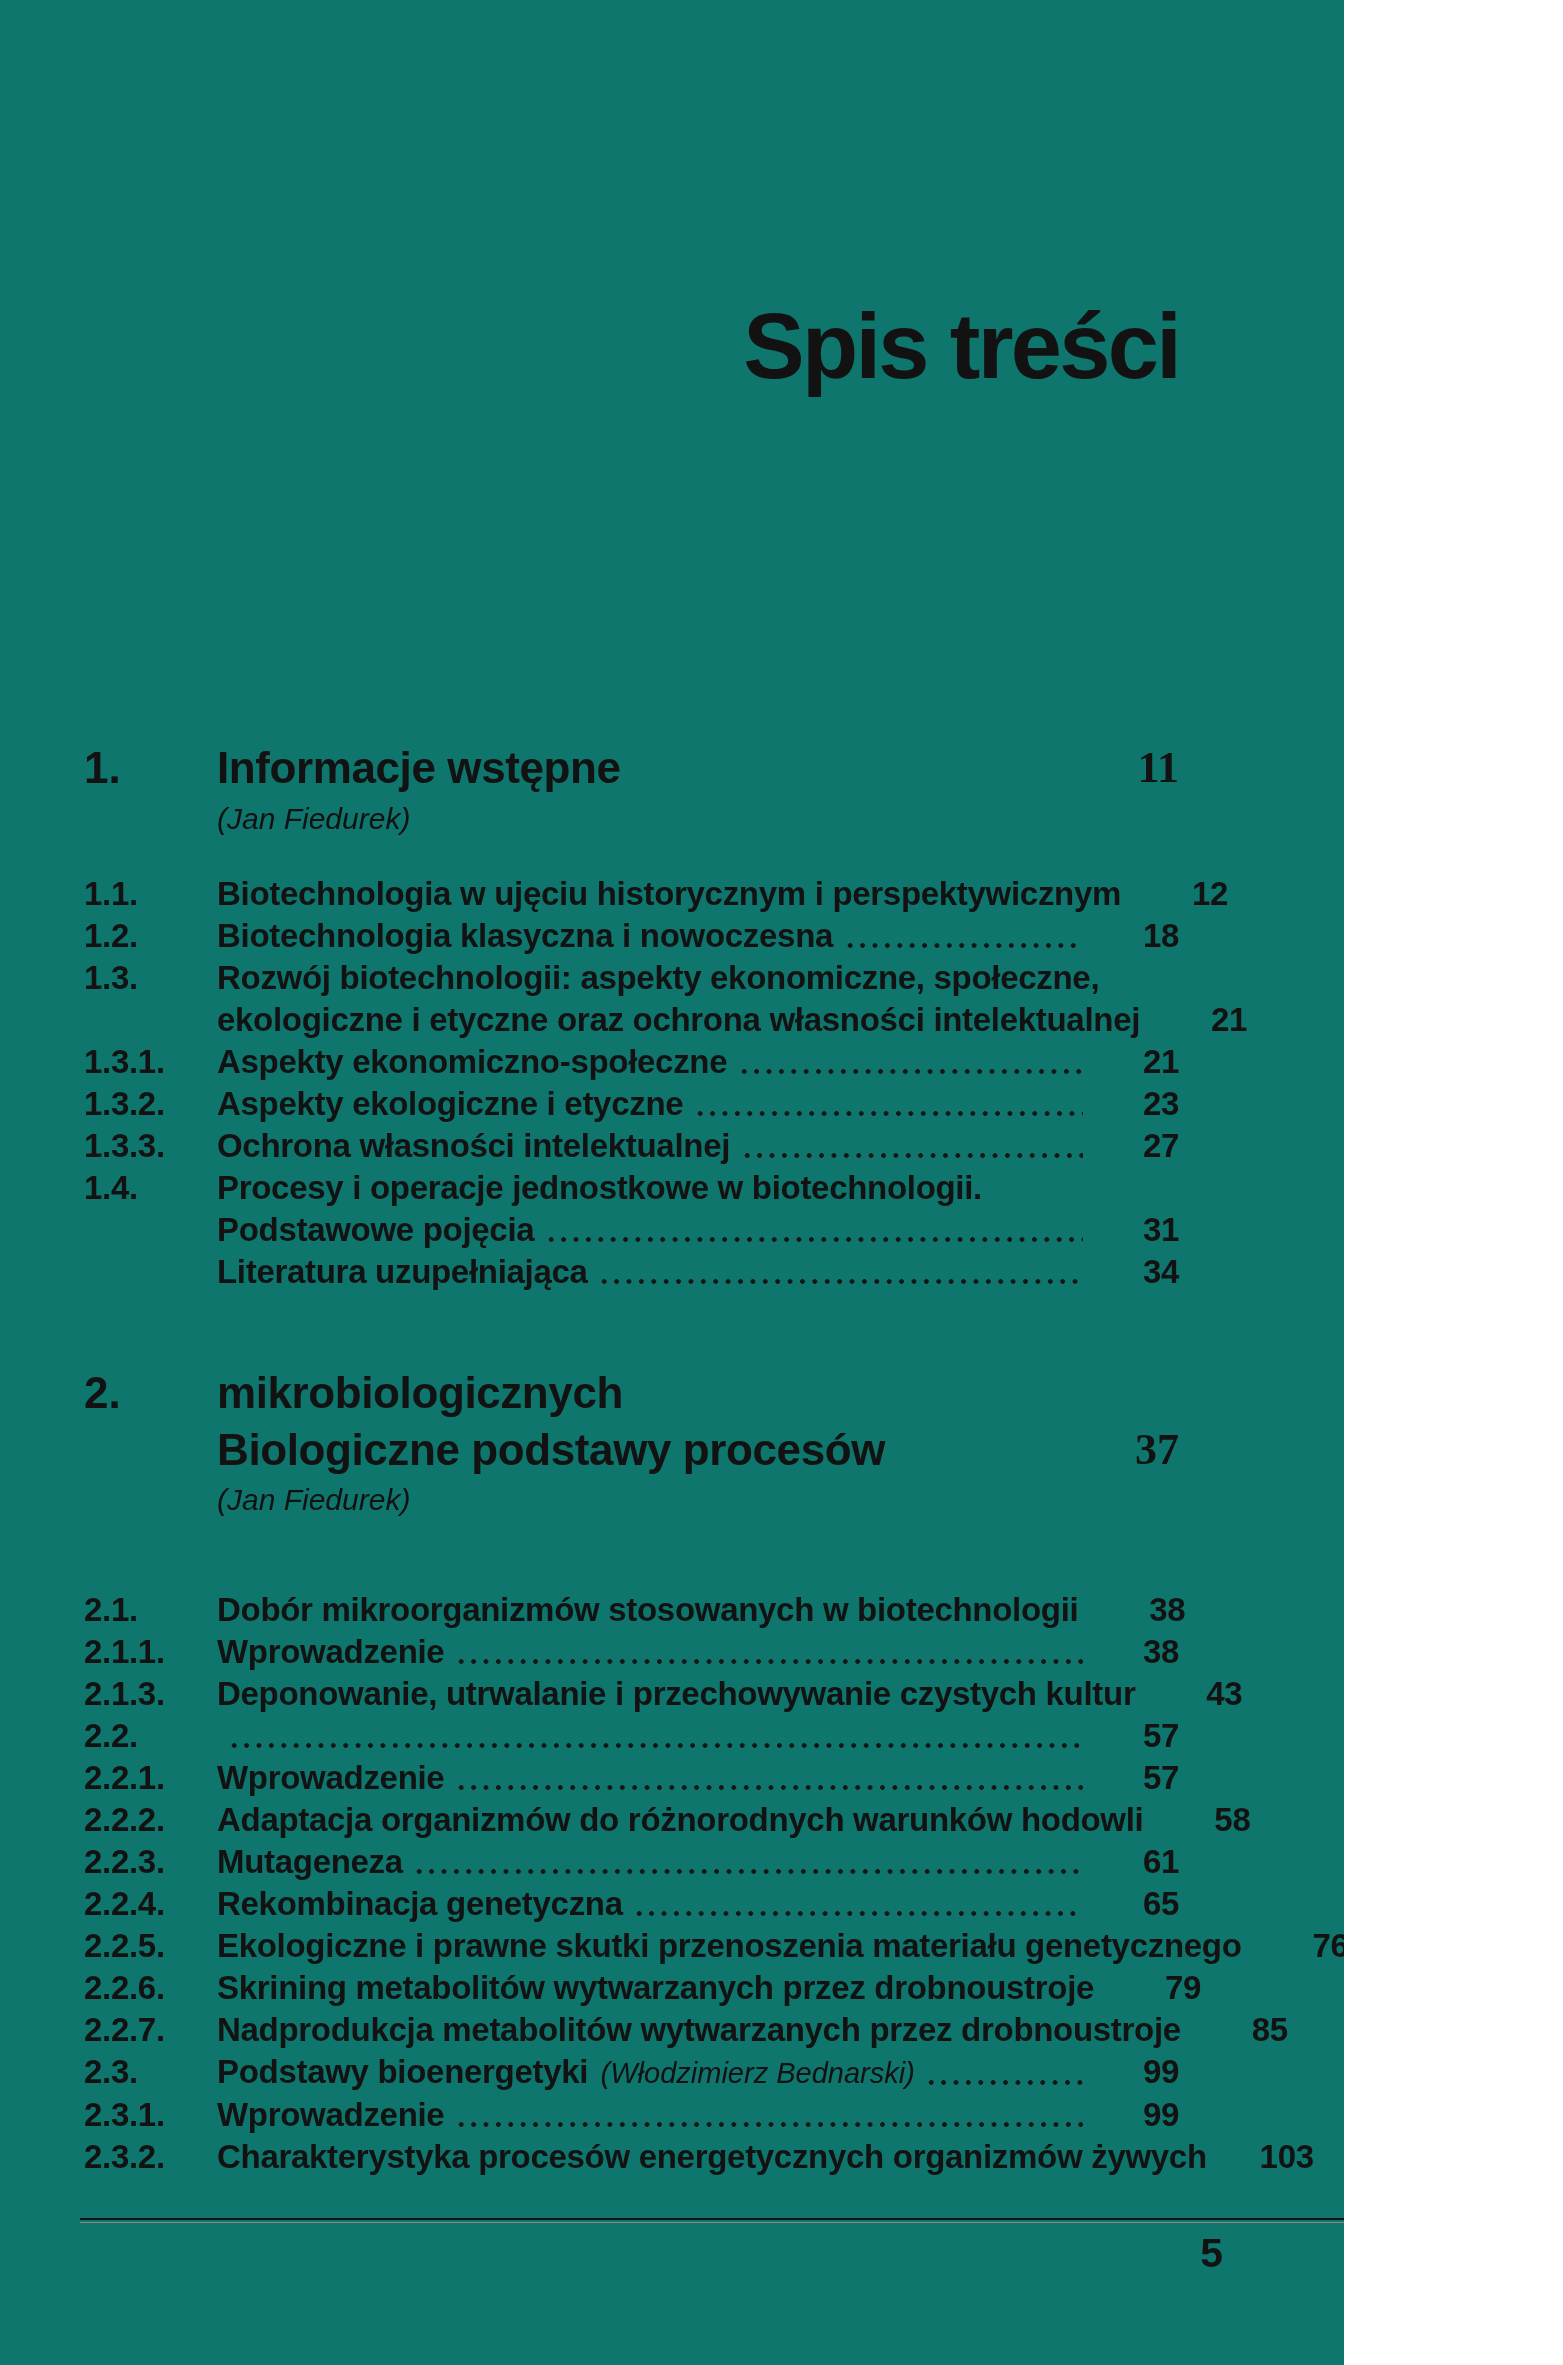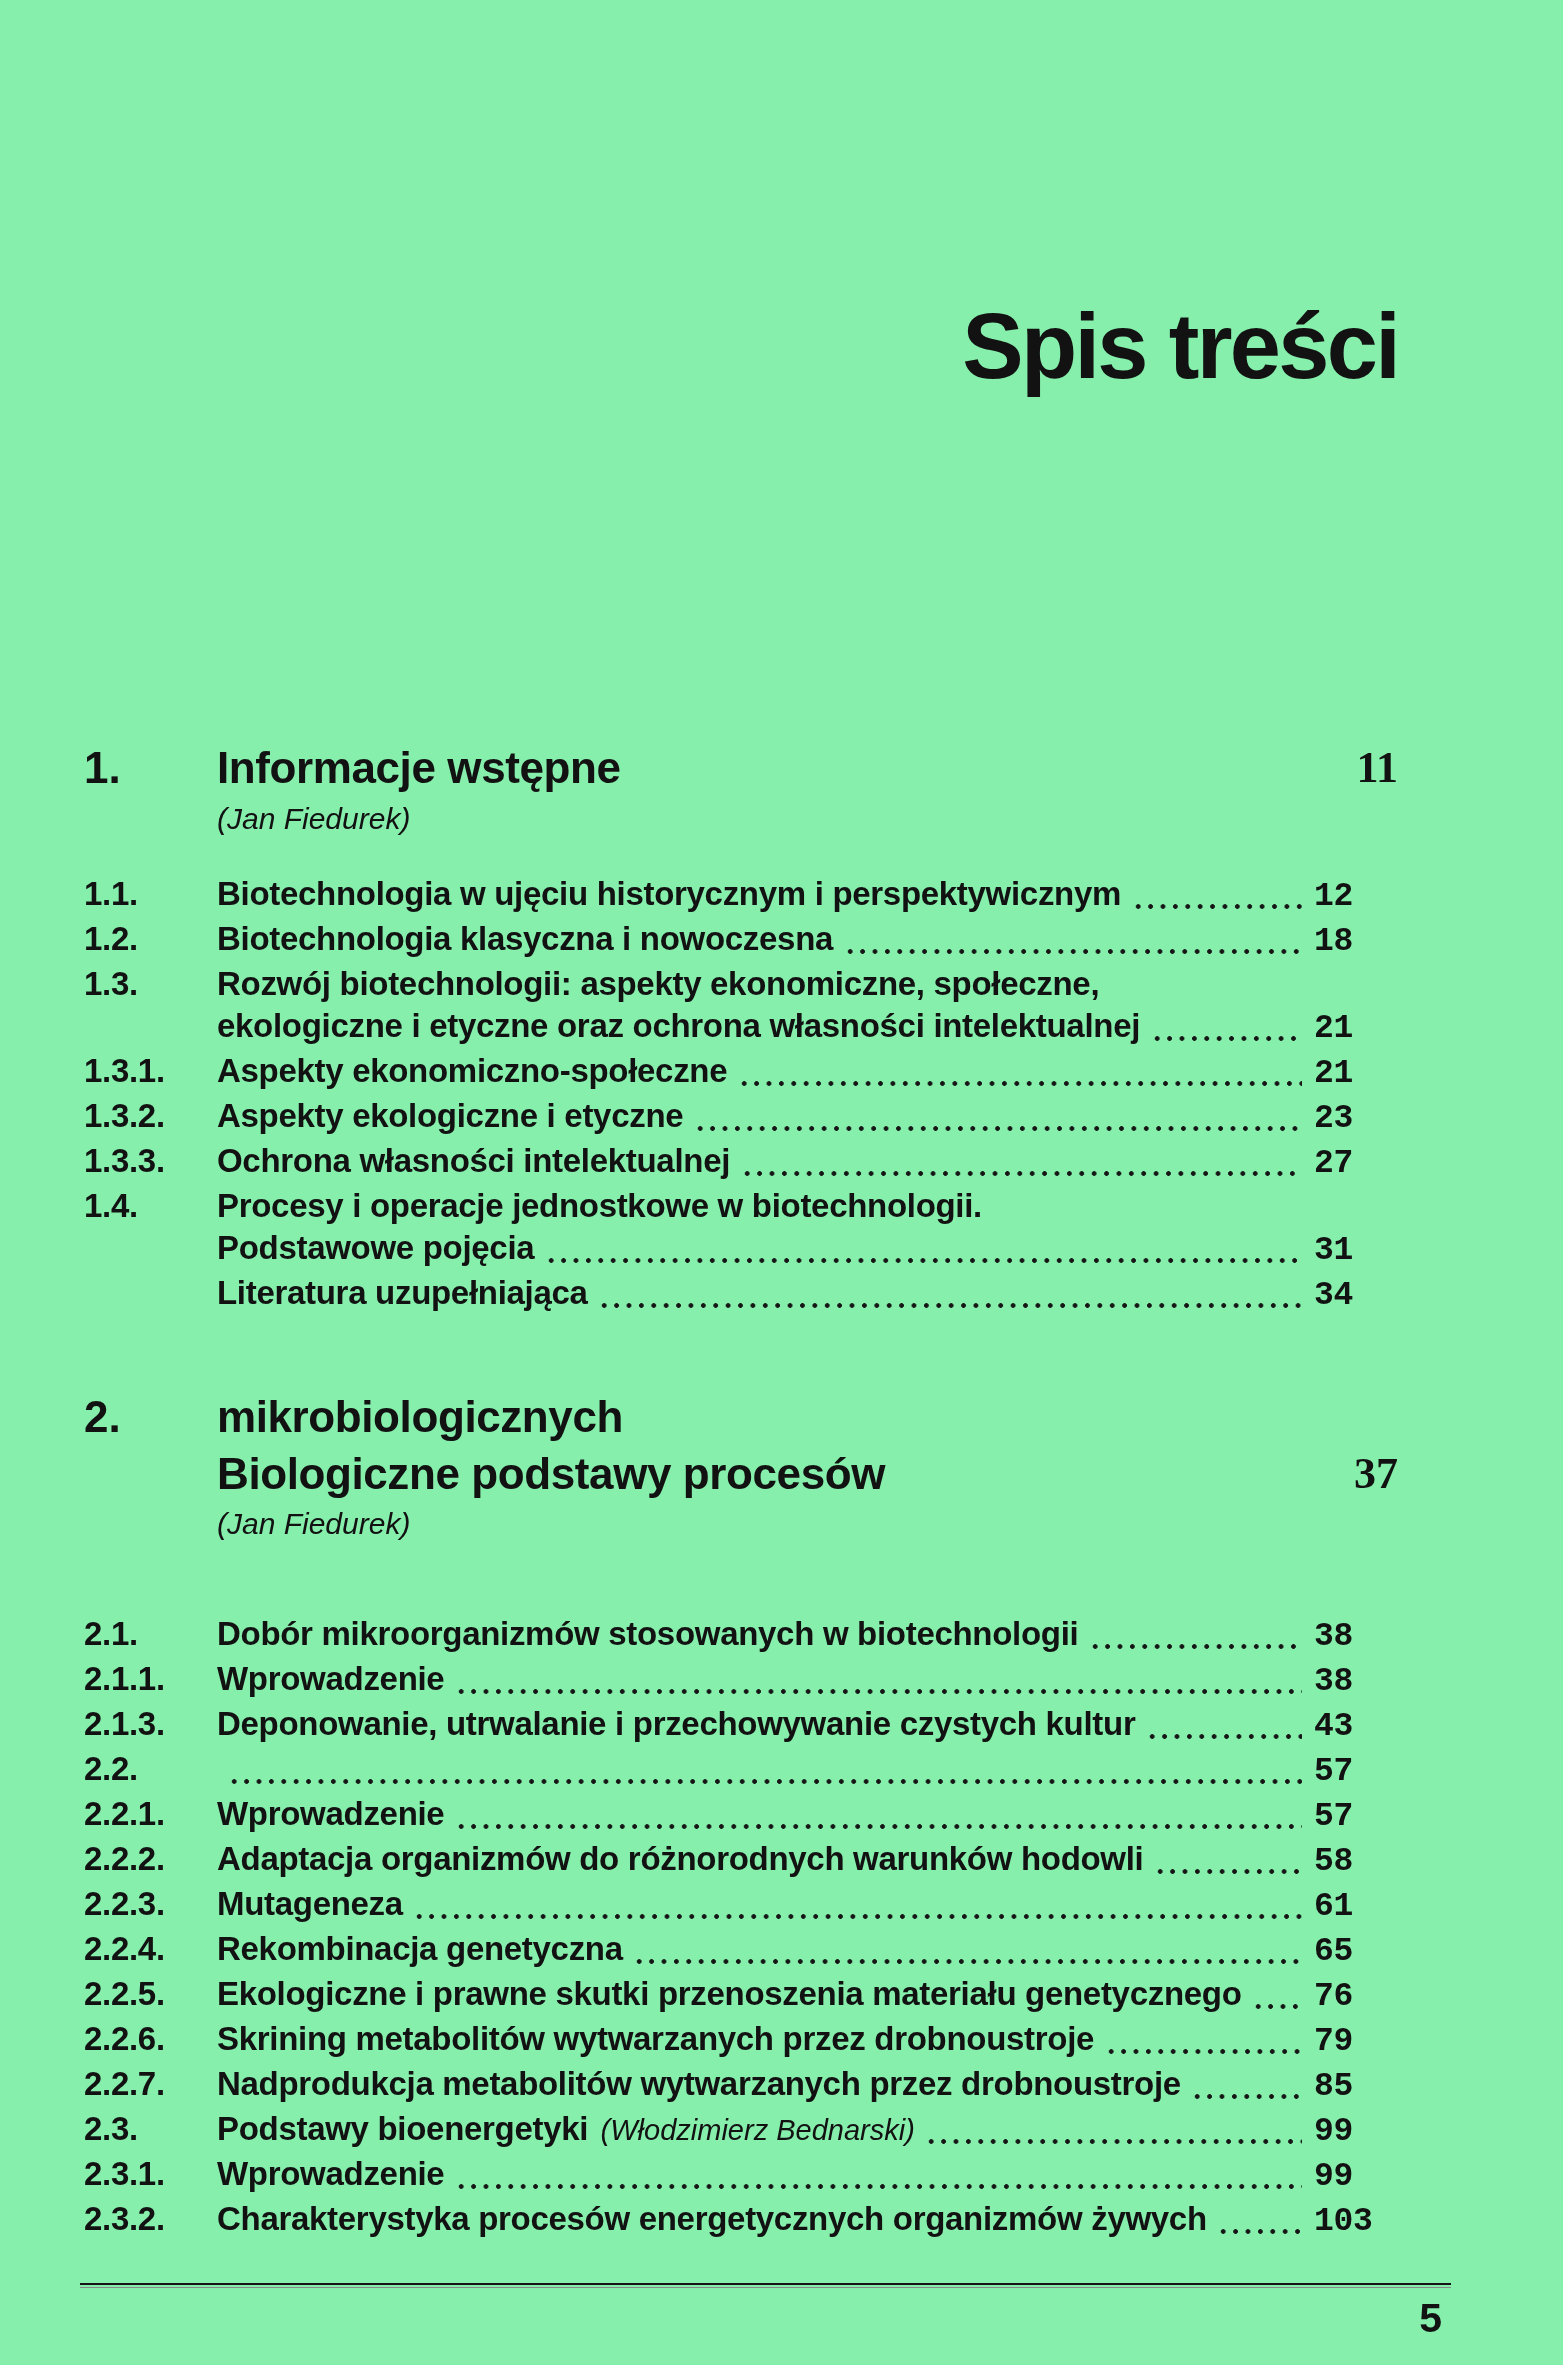--- a/index.html
+++ b/index.html
@@ -1,19 +1,19 @@
 <!DOCTYPE html>
 <html lang="pl" style="font-size:14px"><head>
 <meta charset="utf-8">
 <style>
   html,body{margin:0;padding:0;background:#ffffff;}
   .page{
     position:relative;
-    width:1563px;height:2366px;
-    background:#86efac;
+    width:1344px;height:2366px;
+    background:#0f766e;
     color:#121212;
     font-family:"Liberation Sans","DejaVu Sans",sans-serif;
     box-sizing:border-box;
     padding:241px 165px 0 84px;
     overflow:hidden;
   }
   .doc-title{
     text-align:right;
     font-size:92px;
     font-weight:700;
@@ -66,21 +66,21 @@
     flex:1 1 26.5px;
     align-self:flex-end;
     height:7px;
     margin:0 12.4px 8px 10.6px;
     background-image:radial-gradient(circle,#151515 2px,transparent 2.7px);
     background-size:12.4px 7px;
     background-repeat:repeat-x;
     background-position:left center;
   }
   .toc-row.no-pg .leader{visibility:hidden;}
-  .toc-row .pg{flex:0 0 84px;white-space:nowrap;font-family:Liberation Mono, monospace;}
+  .toc-row .pg{flex:0 0 84px;text-align:right;white-space:nowrap;}
   .rule{
     margin-top:40px;
     margin-left:-4.4px;
     width:1371px;
     height:1.8px;
     border-top:2.7px solid #141414;
     border-bottom:0.9px solid #8a8a8a;
   }
   .footer-pg{
     margin-top:7px;

